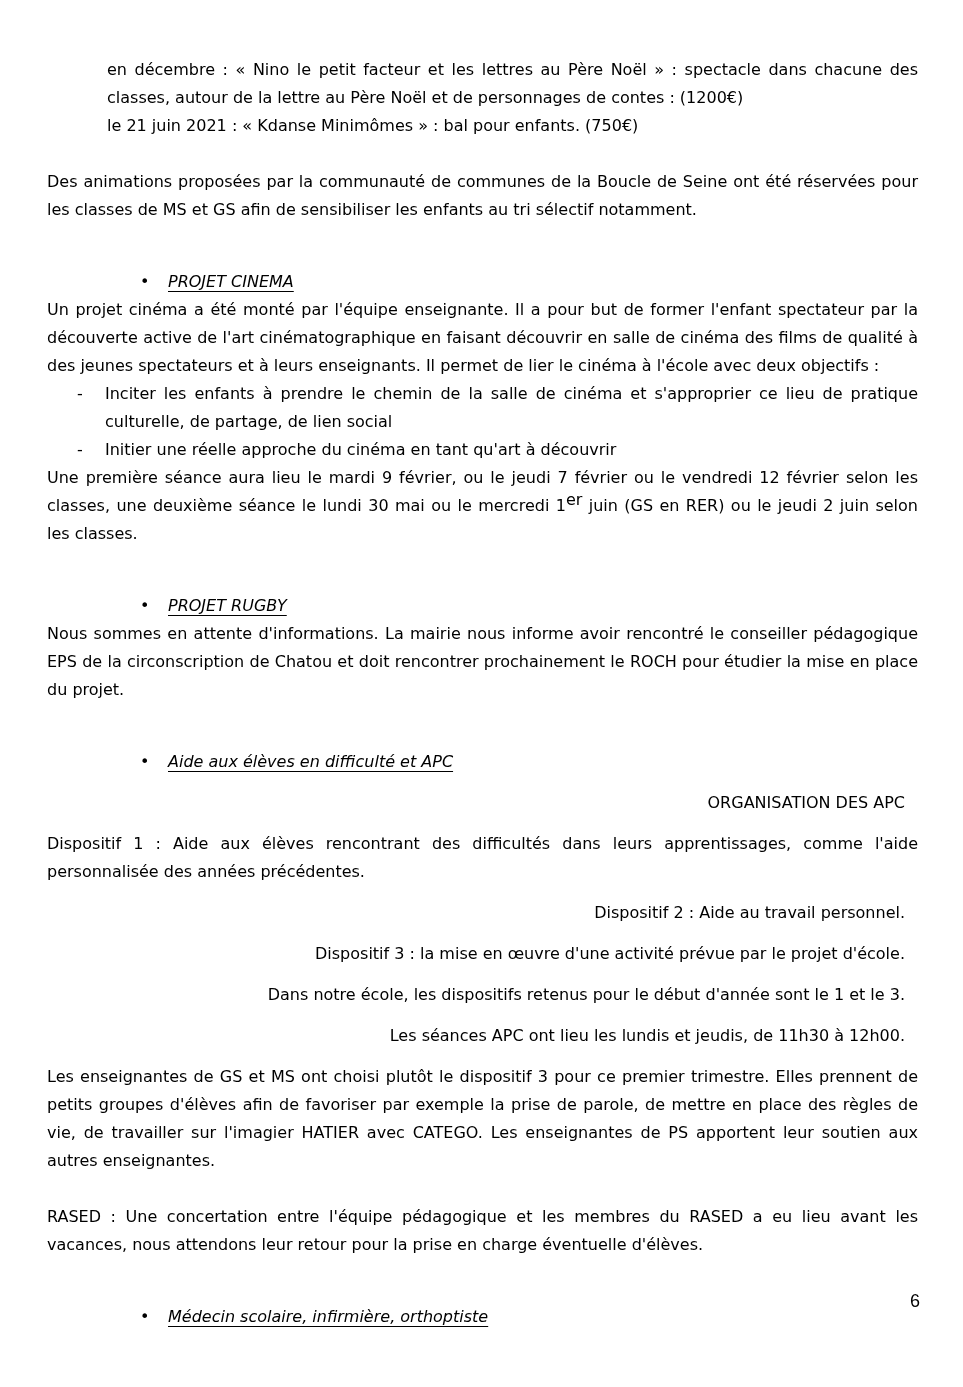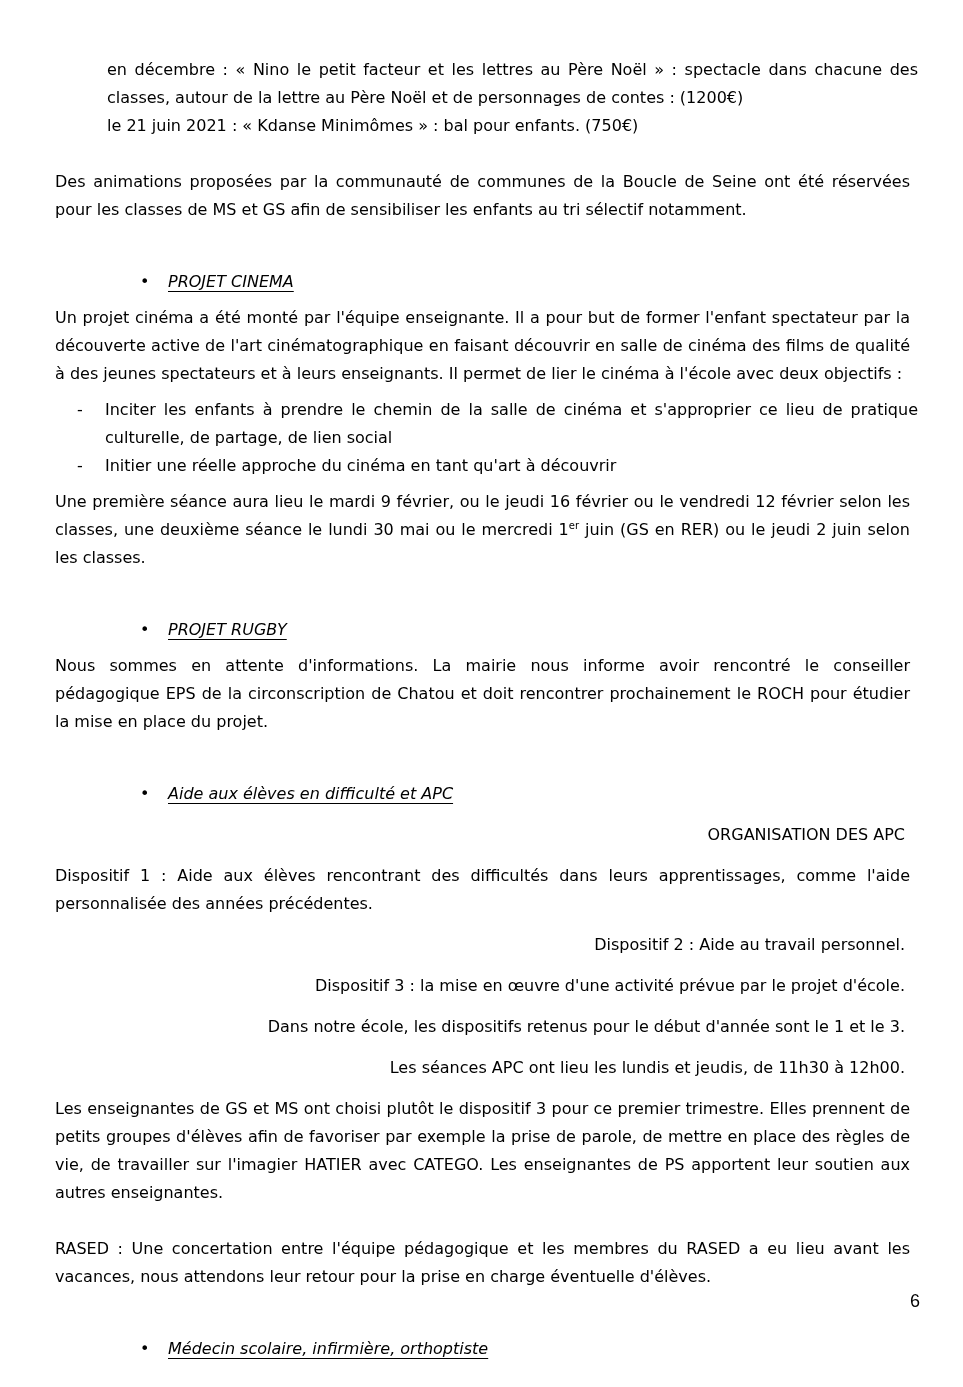--- a/index.html
+++ b/index.html
@@ -18,21 +18,21 @@
     overflow: hidden;
   }
   .doc {
     position: relative;
     box-sizing: border-box;
     width: 963px;
     height: 1134px;
     padding: 56px 45px 18px 47px;
   }
   .para {
-    margin: 8px;
+    margin: 0;
     text-align: justify;
   }
   .events {
     margin: 0 0 0 60px;
     padding: 0;
     list-style: none;
   }
   .events li {
     text-align: justify;
   }
@@ -63,21 +63,21 @@
   }
   .dash-text {
     flex: 1;
     text-align: justify;
   }
   .line {
     margin: 13px;
     text-align: right;
   }
   sup {
-    font-size: 10px;
+    font-size: 16px;
     line-height: 0;
   }
   .page-number {
     position: absolute;
     top: 1290px;
     right: 43px;
     font-family: "Liberation Sans", sans-serif;
     font-size: 18px;
     line-height: 22px;
   }
@@ -103,21 +103,21 @@
     <div class="dash-item">
       <span class="dash">-</span>
       <span class="dash-text">Inciter les enfants à prendre le chemin de la salle de cinéma et s'approprier ce lieu de pratique culturelle, de partage, de lien social</span>
     </div>
     <div class="dash-item">
       <span class="dash">-</span>
       <span class="dash-text">Initier une réelle approche du cinéma en tant qu'art à découvrir</span>
     </div>
   </div>
 
-  <p class="para"><span>Une première séance aura lieu le mardi 9 février, ou le jeudi 16 février ou le vendredi 12 février selon les classes, une deuxième séance le lundi 30 mai ou le mercredi 1</span><sup>er</sup><span> juin (GS en RER) ou le jeudi 2 juin selon les classes.</span></p>
+  <p class="para"><span>Une première séance aura lieu le mardi 9 février, ou le jeudi 7 février ou le vendredi 12 février selon les classes, une deuxième séance le lundi 30 mai ou le mercredi 1</span><sup>er</sup><span> juin (GS en RER) ou le jeudi 2 juin selon les classes.</span></p>
 
   <div class="heading-row">
     <span class="bullet">•</span><span class="heading-text">PROJET RUGBY</span>
   </div>
   <p class="para">Nous sommes en attente d'informations. La mairie nous informe avoir rencontré le conseiller pédagogique EPS de la circonscription de Chatou et doit rencontrer prochainement le ROCH pour étudier la mise en place du projet.</p>
 
   <div class="heading-row">
     <span class="bullet">•</span><span class="heading-text">Aide aux élèves en difficulté et APC</span>
   </div>
   <p class="line">ORGANISATION DES APC</p>

